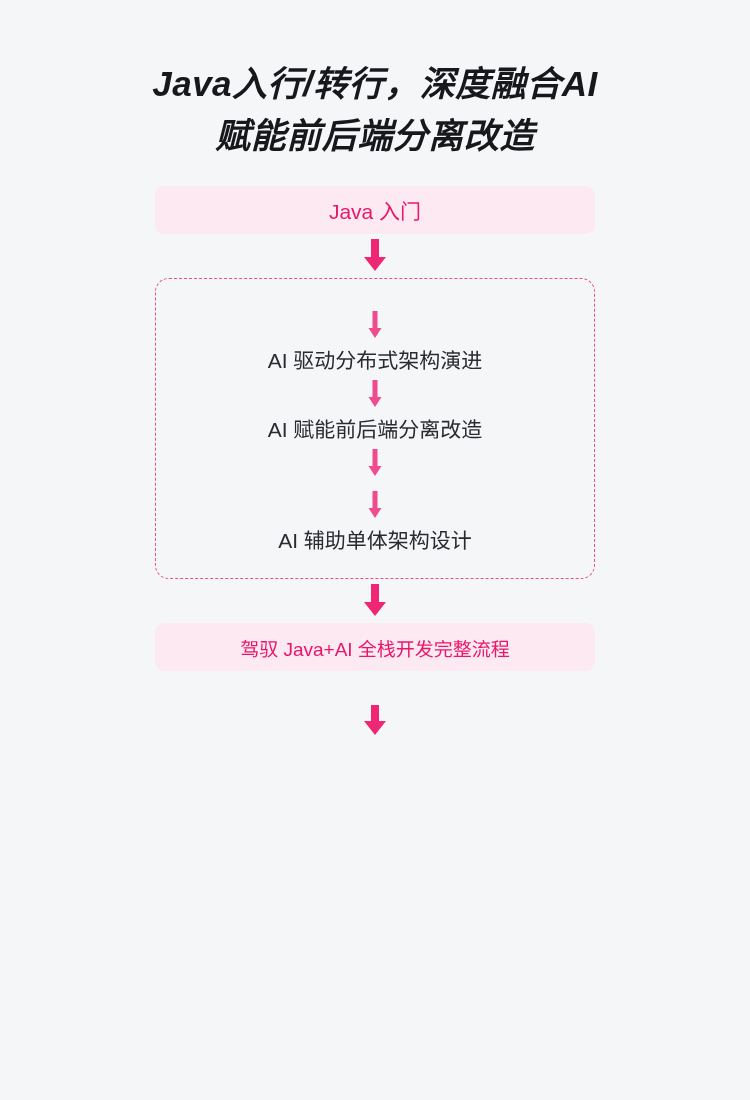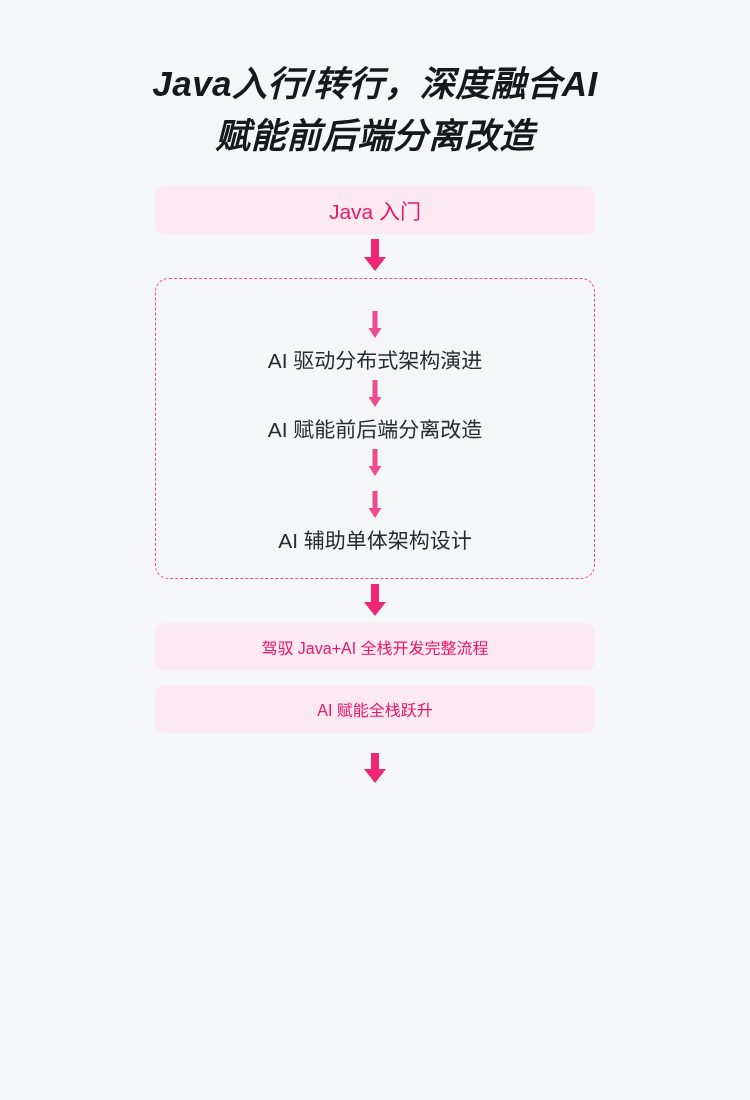--- a/index.html
+++ b/index.html
@@ -51,21 +51,21 @@
     justify-content: center;
     font-size: 21px;
     color: #e8176b;
     box-sizing: border-box;
   }
   .pill.strong {
     font-weight: normal;
     text-align: center;
   }
   .pill.small {
-    font-size: 16px;
+    font-size: 19px;
   }
   
   .arrow-big {
     display: flex;
     justify-content: center;
     align-items: center;
     height: 44px;
   }
   .arrow-big svg { display:block; }
   .arrow-small {
@@ -138,21 +138,20 @@
     </div>
 
     <div class="arrow-big">
       <svg width="30" height="34" viewBox="0 0 30 34" aria-hidden="true">
         <path d="M11 0 h8 v18 h7 L15 32 L4 18 h7 Z" fill="#ef2673"></path>
       </svg>
     </div>
 
     <div class="pill small">驾驭 Java+AI 全栈开发完整流程</div>
     <div class="gap-14"></div>
-    <div class="pill small">AI 赋能全栈跃升</div>
     <div class="gap-14"></div>
 
     <div class="arrow-big">
       <svg width="30" height="32" viewBox="0 0 30 32" aria-hidden="true">
         <path d="M11 0 h8 v16 h7 L15 30 L4 16 h7 Z" fill="#ef2673"></path>
       </svg>
     </div>
 
 
   </div>

